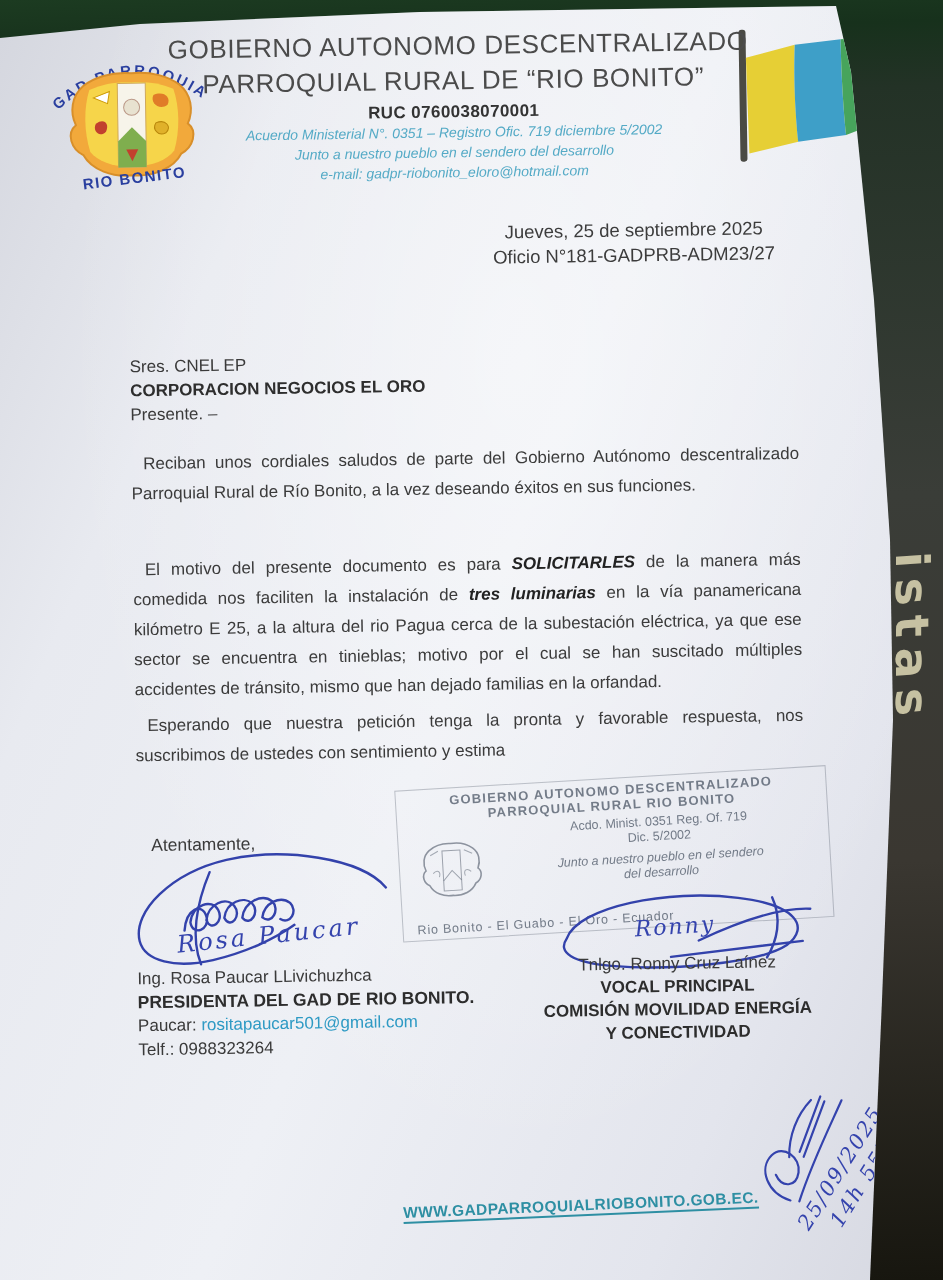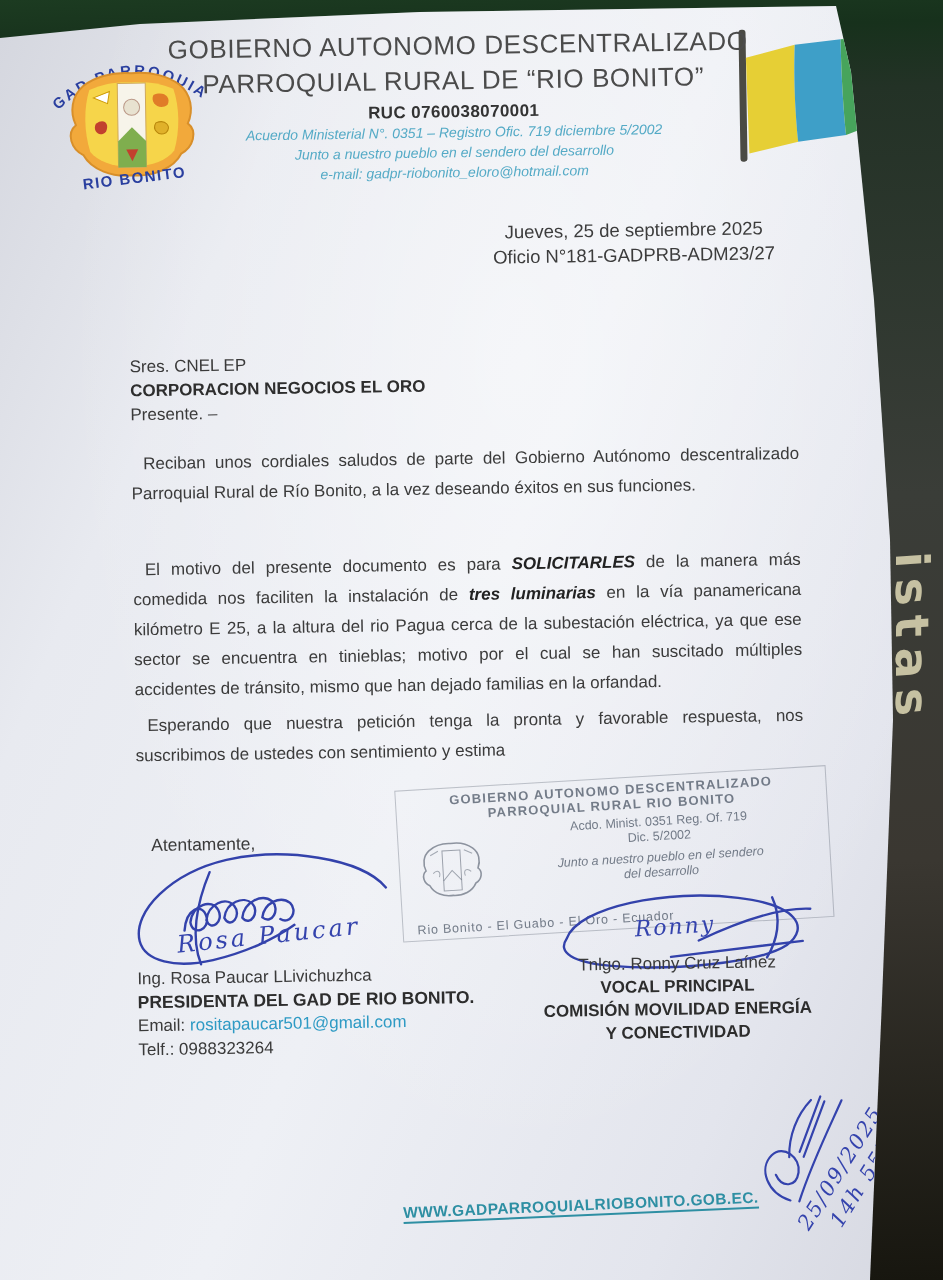--- a/index.html
+++ b/index.html
@@ -172,21 +172,21 @@
           <path d="M152 58 C192 40 232 26 264 28"></path>
           <path d="M226 16 C236 38 230 60 220 76"></path>
           <path d="M124 74 L256 60"></path>
         </g>
       </svg>
       <div class="ronny-name hand">Ronny</div>
 
       <div class="block-left">
         <div>Ing. Rosa Paucar LLivichuzhca</div>
         <div class="b">PRESIDENTA DEL GAD DE RIO BONITO.</div>
-        <div class="mail"><span>Email: </span><span class="mail-addr">rositapaucar501@gmail.com</span></div>
+        <div class="mail"><span>Paucar: </span><span class="mail-addr">rositapaucar501@gmail.com</span></div>
         <div>Telf.: 0988323264</div>
       </div>
 
       <div class="block-right">
         <div>Tnlgo. Ronny Cruz Laínez</div>
         <div class="b">VOCAL PRINCIPAL</div>
         <div class="b">COMISIÓN MOVILIDAD ENERGÍA</div>
         <div class="b">Y CONECTIVIDAD</div>
       </div>
 

